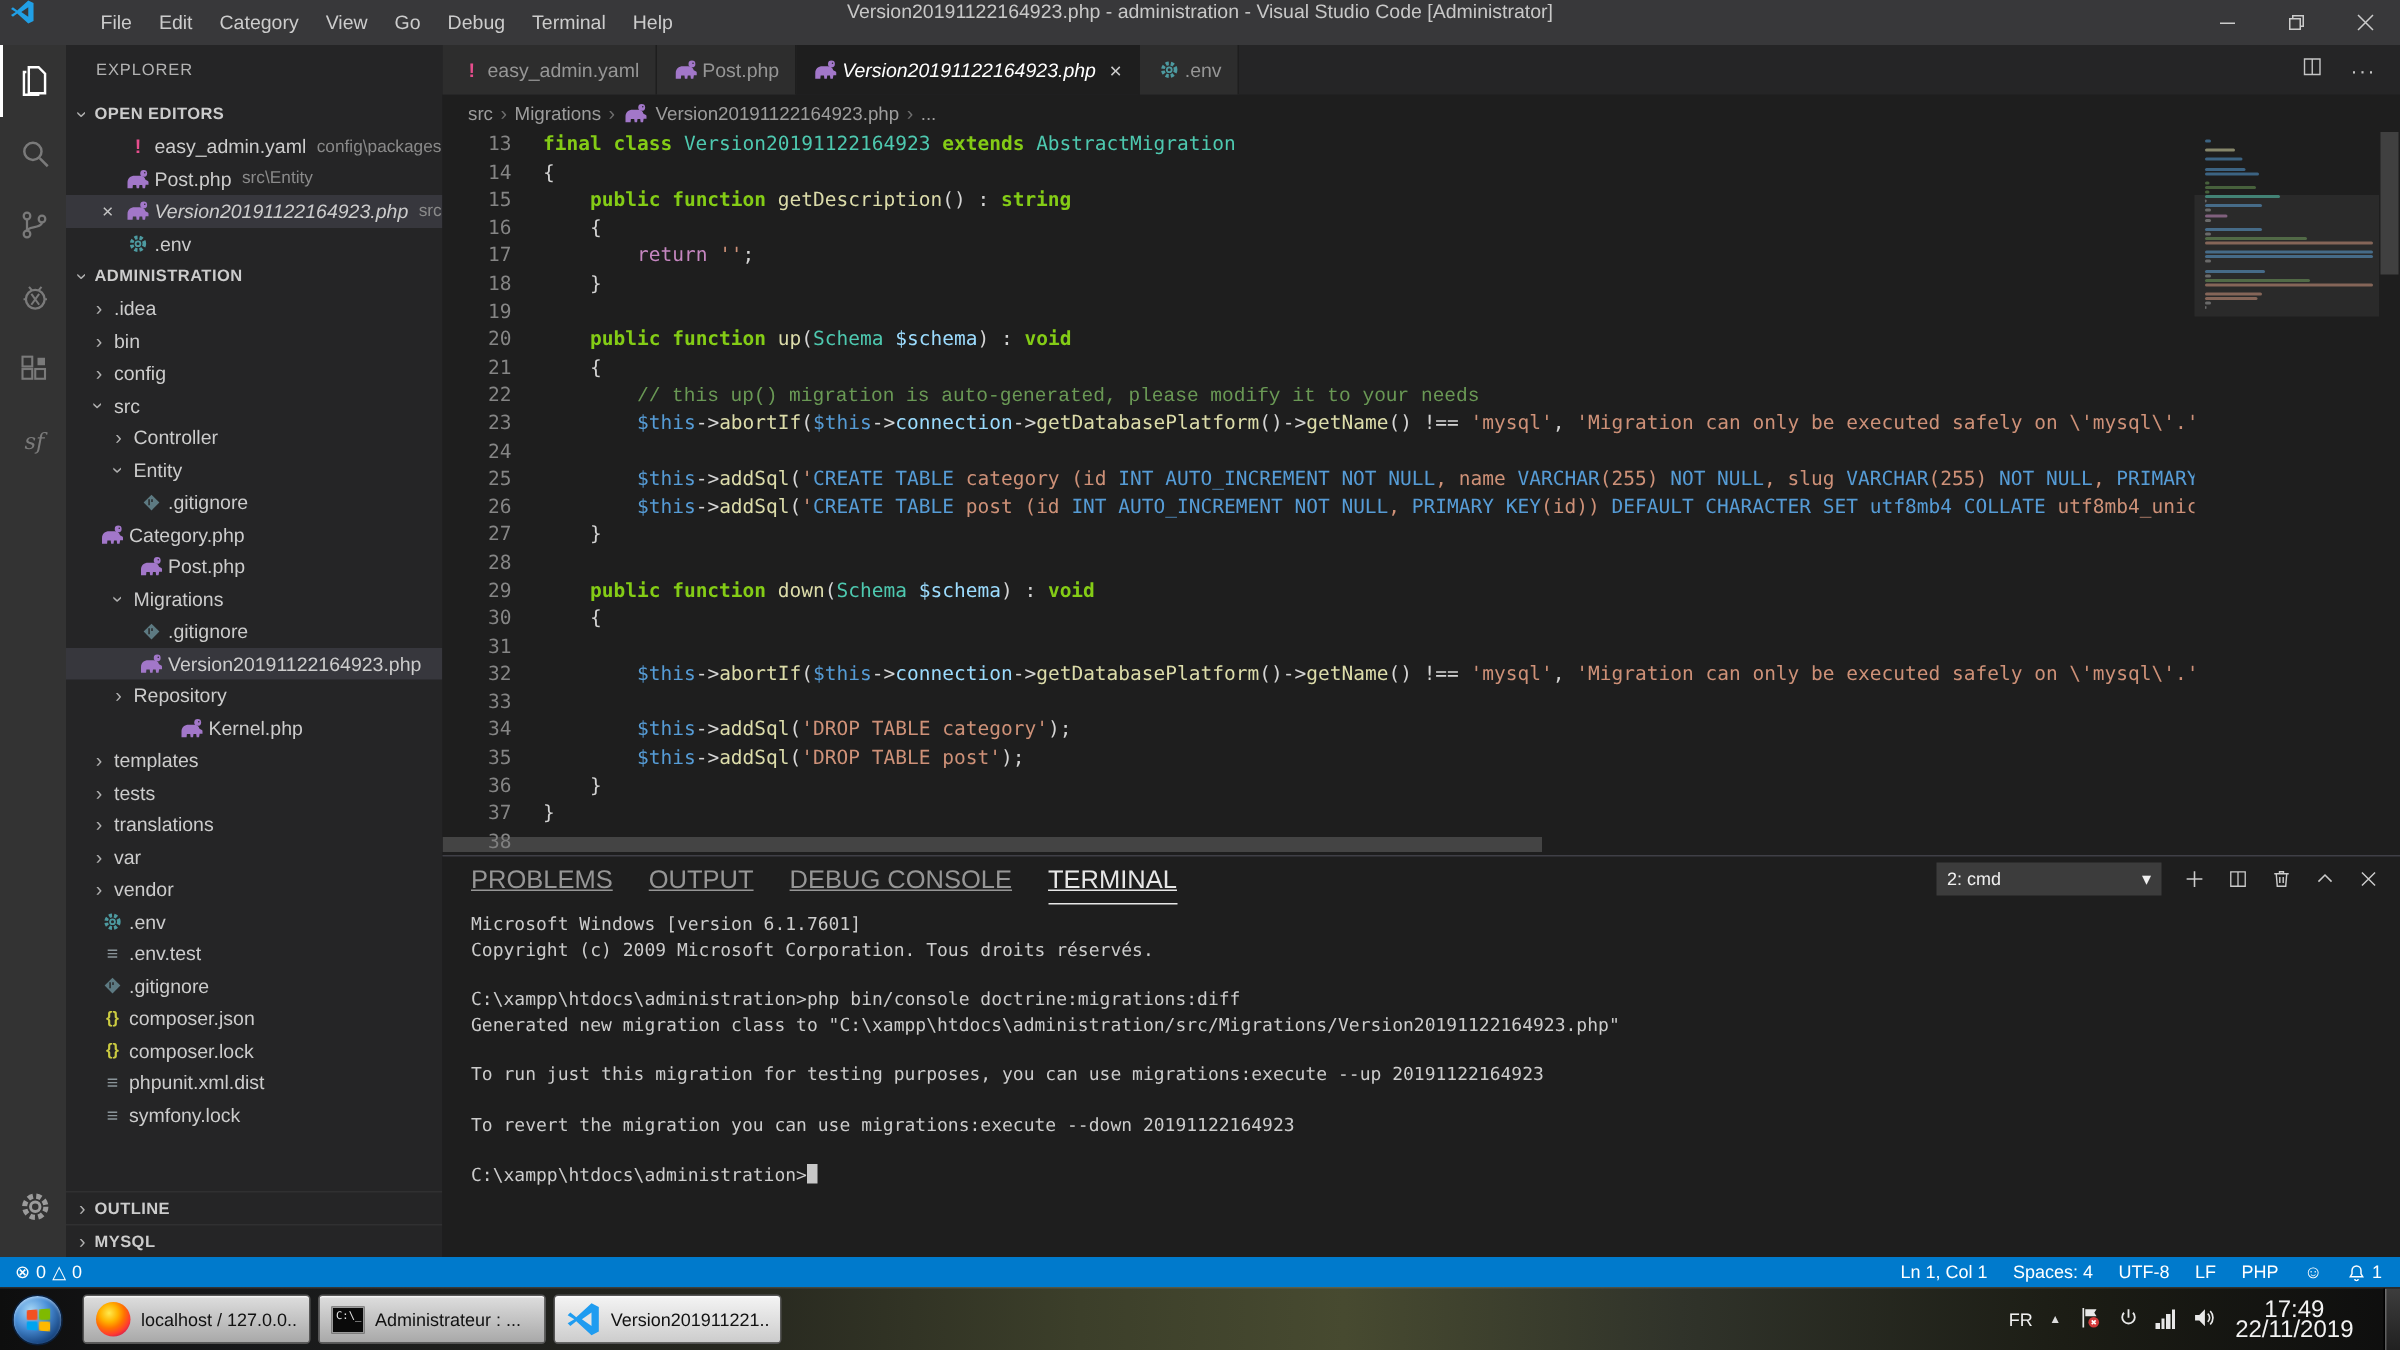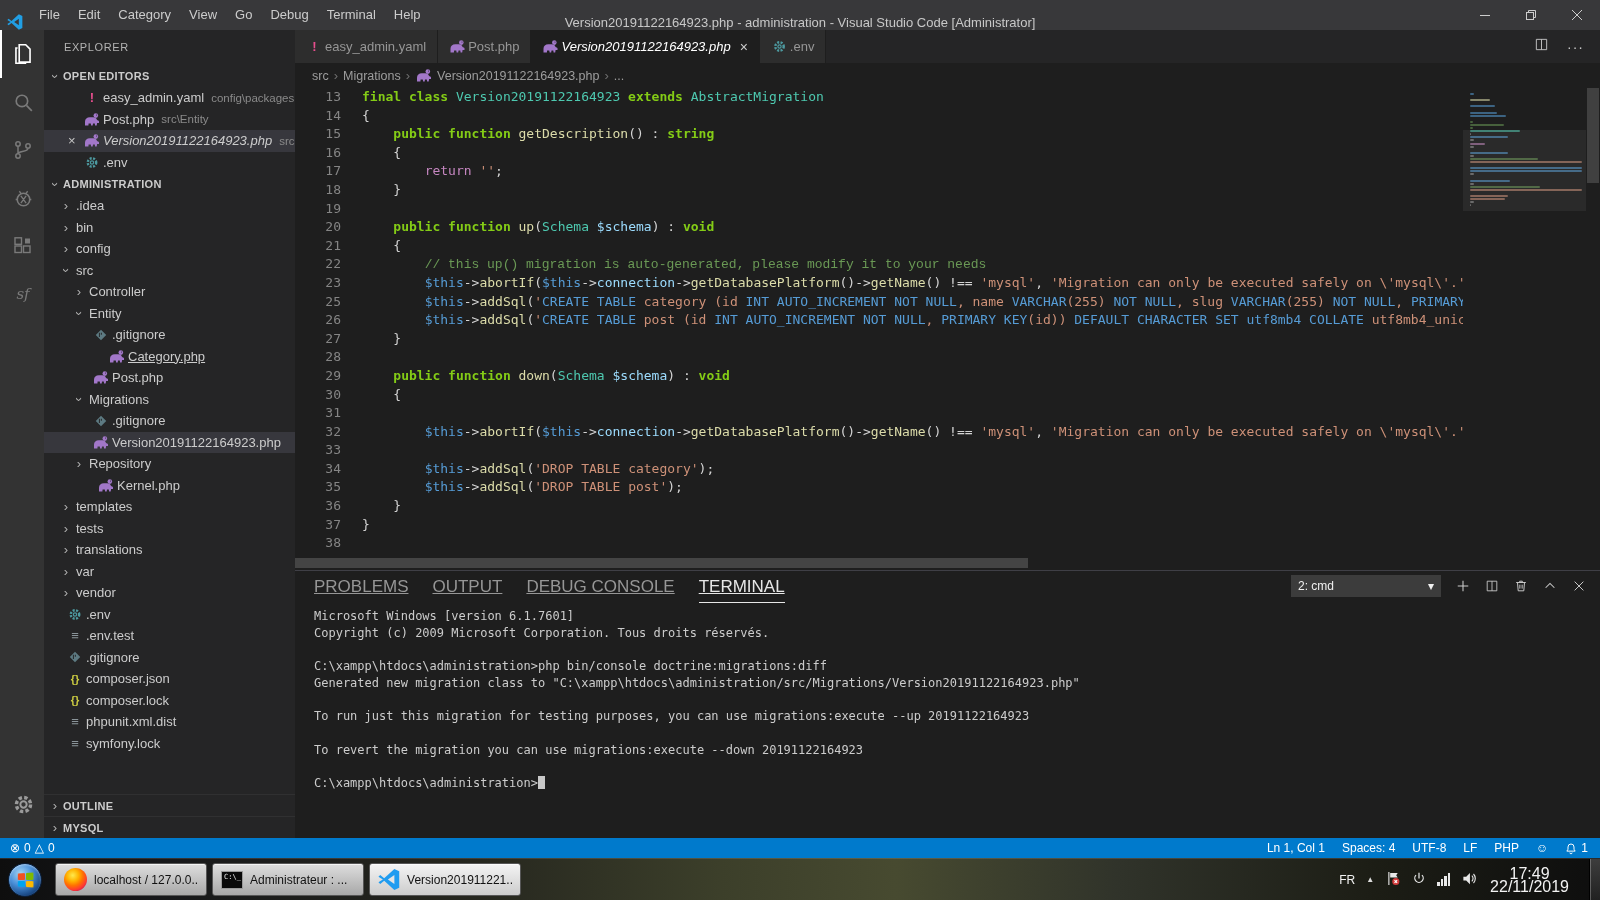--- a/index.html
+++ b/index.html
@@ -1,21 +1,21 @@
 <!DOCTYPE html>
 <html><head>
 <meta charset="utf-8">
 <style>
   * { box-sizing: border-box; margin:0; padding:0; }
   html,body { width:1600px; height:900px; overflow:hidden; }
   body { font-family:"Liberation Sans", sans-serif; background:#1e1e1e; }
   #screen { position:relative; width:1600px; height:900px; display:flex; flex-direction:column; }
 
   
-  .titlebar { height:30px; background:#38383a; display:flex; align-items:flex-end; color:#cccccc; flex:none; position:relative; }
+  .titlebar { height:30px; background:#38383a; display:flex; align-items:flex-start; color:#cccccc; flex:none; position:relative;gap:28px; }
   .tb-logo { width:30px; display:flex; justify-content:center; }
   .menubar { display:flex; }
   .menu-item { padding:0 9px; font-size:13px; line-height:30px; cursor:default; }
   .tb-title { position:absolute; left:0; right:0; text-align:center; font-size:13px; pointer-events:none; color:#c8c8c8; }
   .win-controls { margin-left:auto; display:flex; z-index:2; }
   .win-btn { width:46px; height:30px; display:flex; align-items:center; justify-content:center; }
 
   
   .main { flex:1; display:flex; min-height:0; }
   .activitybar { width:44px; background:#333333; display:flex; flex-direction:column; align-items:flex-end; flex:none; }
@@ -283,21 +283,21 @@
             <span class="chev open" style="width: 16px; text-align: center;">›</span>
             <span class="fname">Entity</span>
           </div>
           <div class="tree-row" style="padding-left: 48px;">
             <svg class="fi" width="12" height="12" viewBox="0 0 16 16">
               <path fill="#5d7a82" d="M8 1l7 7-7 7-7-7z"></path>
               <path fill="#252526" d="M5.2 5h1.3v5.5H5.2zM7.8 5h1.3v2.6H7.8z"></path>
             </svg>
             <span class="fname">.gitignore</span>
           </div>
-          <div class="tree-row" style="padding-left: 64px; text-decoration: underline;">
+          <div class="tree-row" style="padding-left: 22px;">
             <svg class="fi" width="16" height="13" viewBox="0 0 16 13">
               <path fill="#a277c9" d="M1 12.5V8.8C1 5.8 3 4.2 5.8 4.2h3.4c2 0 3.4 1 3.8 2.7l1.6.8c.3.2.4.4.4.8v1.6h-1.9l-.4 2.4h-1.6l-.3-2.1H9l-.3 2.1H7.1l-.3-2.1H4.6l-.2 2.1H1z"></path>
               <circle cx="11.8" cy="2.6" r="2.3" fill="#a277c9"></circle>
               <circle cx="12.5" cy="2.1" r=".5" fill="#252526"></circle>
             </svg>
             <span class="fname">Category.php</span>
           </div>
           <div class="tree-row" style="padding-left: 48px;">
             <svg class="fi" width="16" height="13" viewBox="0 0 16 13">
               <path fill="#a277c9" d="M1 12.5V8.8C1 5.8 3 4.2 5.8 4.2h3.4c2 0 3.4 1 3.8 2.7l1.6.8c.3.2.4.4.4.8v1.6h-1.9l-.4 2.4h-1.6l-.3-2.1H9l-.3 2.1H7.1l-.3-2.1H4.6l-.2 2.1H1z"></path>
@@ -322,21 +322,21 @@
               <path fill="#a277c9" d="M1 12.5V8.8C1 5.8 3 4.2 5.8 4.2h3.4c2 0 3.4 1 3.8 2.7l1.6.8c.3.2.4.4.4.8v1.6h-1.9l-.4 2.4h-1.6l-.3-2.1H9l-.3 2.1H7.1l-.3-2.1H4.6l-.2 2.1H1z"></path>
               <circle cx="11.8" cy="2.6" r="2.3" fill="#a277c9"></circle>
               <circle cx="12.5" cy="2.1" r=".5" fill="#252526"></circle>
             </svg>
             <span class="fname">Version20191122164923.php</span>
           </div>
           <div class="tree-row" style="padding-left: 27px;">
             <span class="chev" style="width: 16px; text-align: center;">›</span>
             <span class="fname">Repository</span>
           </div>
-          <div class="tree-row" style="padding-left: 53px;">
+          <div class="tree-row" style="padding-left: 35px; margin-left: 40px;">
             <svg class="fi" width="16" height="13" viewBox="0 0 16 13">
               <path fill="#a277c9" d="M1 12.5V8.8C1 5.8 3 4.2 5.8 4.2h3.4c2 0 3.4 1 3.8 2.7l1.6.8c.3.2.4.4.4.8v1.6h-1.9l-.4 2.4h-1.6l-.3-2.1H9l-.3 2.1H7.1l-.3-2.1H4.6l-.2 2.1H1z"></path>
               <circle cx="11.8" cy="2.6" r="2.3" fill="#a277c9"></circle>
               <circle cx="12.5" cy="2.1" r=".5" fill="#252526"></circle>
             </svg>
             <span class="fname">Kernel.php</span>
           </div>
           <div class="tree-row" style="padding-left: 14px;">
             <span class="chev" style="width: 16px; text-align: center;">›</span>
             <span class="fname">templates</span>
@@ -470,20 +470,21 @@
             <div class="code-row"><div class="gutter">14</div><div class="lcode"><span class="tok-pun">{</span></div></div>
             <div class="code-row"><div class="gutter">15</div><div class="lcode"><span class="tok-pun">    </span><span class="tok-kw">public function </span><span class="tok-fn">getDescription</span><span class="tok-pun">() : </span><span class="tok-kw">string</span></div></div>
             <div class="code-row"><div class="gutter">16</div><div class="lcode"><span class="tok-pun">    {</span></div></div>
             <div class="code-row"><div class="gutter">17</div><div class="lcode"><span class="tok-pun">        </span><span class="tok-ctl">return </span><span class="tok-str">''</span><span class="tok-pun">;</span></div></div>
             <div class="code-row"><div class="gutter">18</div><div class="lcode"><span class="tok-pun">    }</span></div></div>
             <div class="code-row"><div class="gutter">19</div><div class="lcode"></div></div>
             <div class="code-row"><div class="gutter">20</div><div class="lcode"><span class="tok-pun">    </span><span class="tok-kw">public function </span><span class="tok-fn">up</span><span class="tok-pun">(</span><span class="tok-cls">Schema</span><span class="tok-pun"> </span><span class="tok-var">$schema</span><span class="tok-pun">) : </span><span class="tok-kw">void</span></div></div>
             <div class="code-row"><div class="gutter">21</div><div class="lcode"><span class="tok-pun">    {</span></div></div>
             <div class="code-row"><div class="gutter">22</div><div class="lcode"><span class="tok-pun">        </span><span class="tok-cmt">// this up() migration is auto-generated, please modify it to your needs</span></div></div>
             <div class="code-row"><div class="gutter">23</div><div class="lcode"><span class="tok-pun">        </span><span class="tok-this">$this</span><span class="tok-pun">-&gt;</span><span class="tok-fn">abortIf</span><span class="tok-pun">(</span><span class="tok-this">$this</span><span class="tok-pun">-&gt;</span><span class="tok-var">connection</span><span class="tok-pun">-&gt;</span><span class="tok-fn">getDatabasePlatform</span><span class="tok-pun">()-&gt;</span><span class="tok-fn">getName</span><span class="tok-pun">() !== </span><span class="tok-str">'mysql'</span><span class="tok-pun">, </span><span class="tok-str">'Migration can only be executed safely on \'mysql\'.'</span><span class="tok-pun">);</span></div></div>
+            <div class="code-row"><div class="gutter">24</div><div class="lcode"></div></div>
             <div class="code-row"><div class="gutter">25</div><div class="lcode"><span class="tok-pun">        </span><span class="tok-this">$this</span><span class="tok-pun">-&gt;</span><span class="tok-fn">addSql</span><span class="tok-pun">(</span><span class="tok-str">'</span><span class="tok-sql">CREATE TABLE</span><span class="tok-str"> category (id </span><span class="tok-sql">INT AUTO_INCREMENT NOT NULL</span><span class="tok-str">, name </span><span class="tok-sql">VARCHAR</span><span class="tok-str">(255) </span><span class="tok-sql">NOT NULL</span><span class="tok-str">, slug </span><span class="tok-sql">VARCHAR</span><span class="tok-str">(255) </span><span class="tok-sql">NOT NULL</span><span class="tok-str">, </span><span class="tok-sql">PRIMARY KEY</span><span class="tok-str">(id)) </span><span class="tok-sql">DEFAULT CHARACTER SET utf8mb4 COLLATE</span></div></div>
             <div class="code-row"><div class="gutter">26</div><div class="lcode"><span class="tok-pun">        </span><span class="tok-this">$this</span><span class="tok-pun">-&gt;</span><span class="tok-fn">addSql</span><span class="tok-pun">(</span><span class="tok-str">'</span><span class="tok-sql">CREATE TABLE</span><span class="tok-str"> post (id </span><span class="tok-sql">INT AUTO_INCREMENT NOT NULL</span><span class="tok-str">, </span><span class="tok-sql">PRIMARY KEY</span><span class="tok-str">(id)) </span><span class="tok-sql">DEFAULT CHARACTER SET utf8mb4 COLLATE</span><span class="tok-str"> utf8mb4_unicode_ci </span><span class="tok-sql">ENGINE</span><span class="tok-str"> = InnoDB'</span></div></div>
             <div class="code-row"><div class="gutter">27</div><div class="lcode"><span class="tok-pun">    }</span></div></div>
             <div class="code-row"><div class="gutter">28</div><div class="lcode"></div></div>
             <div class="code-row"><div class="gutter">29</div><div class="lcode"><span class="tok-pun">    </span><span class="tok-kw">public function </span><span class="tok-fn">down</span><span class="tok-pun">(</span><span class="tok-cls">Schema</span><span class="tok-pun"> </span><span class="tok-var">$schema</span><span class="tok-pun">) : </span><span class="tok-kw">void</span></div></div>
             <div class="code-row"><div class="gutter">30</div><div class="lcode"><span class="tok-pun">    {</span></div></div>
             <div class="code-row"><div class="gutter">31</div></div>
             <div class="code-row"><div class="gutter">32</div><div class="lcode"><span class="tok-pun">        </span><span class="tok-this">$this</span><span class="tok-pun">-&gt;</span><span class="tok-fn">abortIf</span><span class="tok-pun">(</span><span class="tok-this">$this</span><span class="tok-pun">-&gt;</span><span class="tok-var">connection</span><span class="tok-pun">-&gt;</span><span class="tok-fn">getDatabasePlatform</span><span class="tok-pun">()-&gt;</span><span class="tok-fn">getName</span><span class="tok-pun">() !== </span><span class="tok-str">'mysql'</span><span class="tok-pun">, </span><span class="tok-str">'Migration can only be executed safely on \'mysql\'.'</span><span class="tok-pun">);</span></div></div>
             <div class="code-row"><div class="gutter">33</div><div class="lcode"></div></div>
             <div class="code-row"><div class="gutter">34</div><div class="lcode"><span class="tok-pun">        </span><span class="tok-this">$this</span><span class="tok-pun">-&gt;</span><span class="tok-fn">addSql</span><span class="tok-pun">(</span><span class="tok-str">'DROP TABLE category'</span><span class="tok-pun">);</span></div></div>

